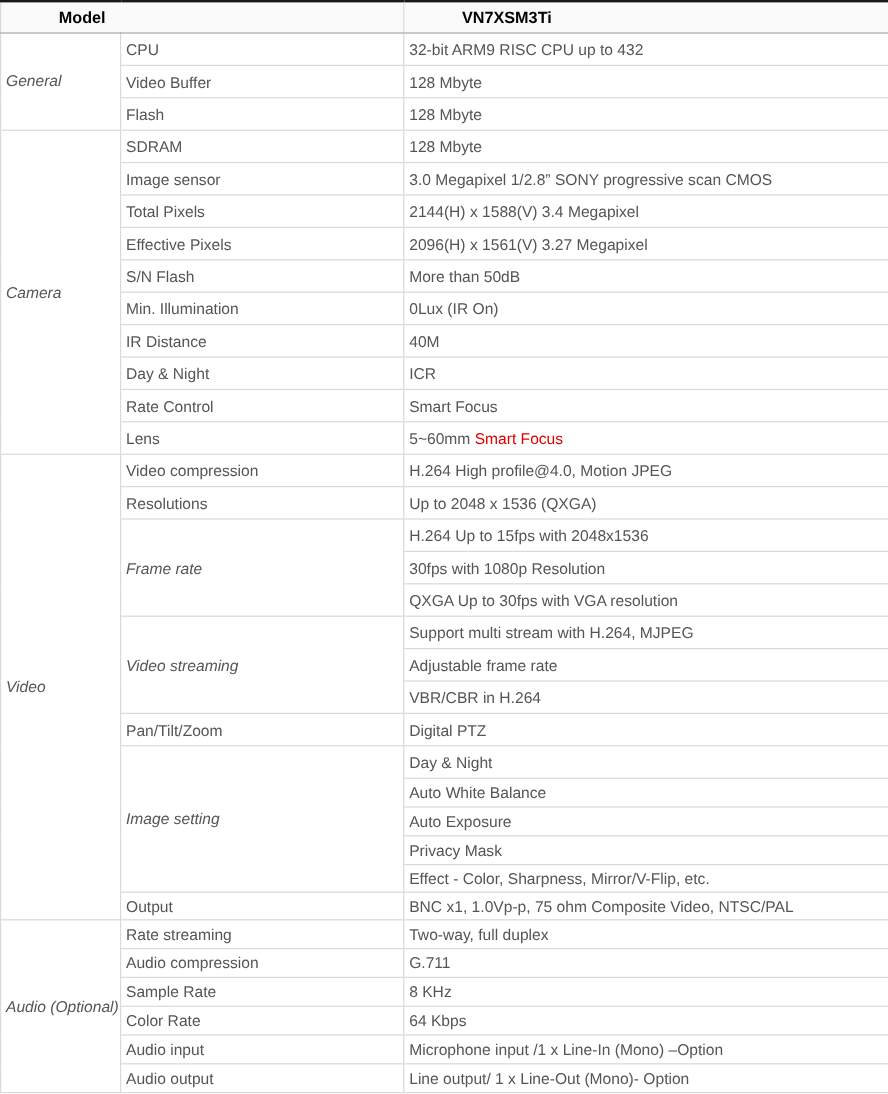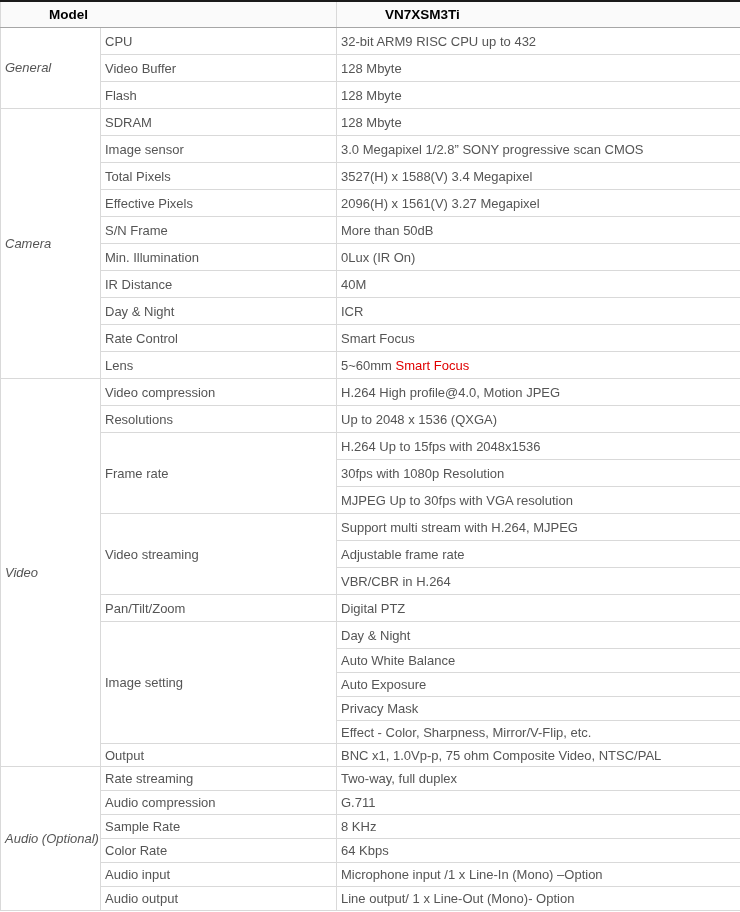--- a/index.html
+++ b/index.html
@@ -46,20 +46,21 @@
     white-space: normal;
     line-height: 20px;
     padding-left: 3px;
     vertical-align: middle;
     font-style: italic;
   }
   
   td.spec-top {
     vertical-align: top;
     padding-top: 5px;
+    font-style: italic;
   }
   
   tr.r27 { height: 27px; }
   tr.r24 { height: 24px; }
   tr.r23 { height: 23px; margin-left: 48px; }
   .red { color: #e00000; }
 </style>
 </head>
 <body>
 
@@ -95,28 +96,28 @@
     <td class="cat" rowspan="10">Camera</td>
     <td>SDRAM</td>
     <td>128 Mbyte</td>
   </tr>
   <tr class="r27">
     <td>Image sensor</td>
     <td>3.0 Megapixel 1/2.8” SONY progressive scan CMOS</td>
   </tr>
   <tr class="r27">
     <td>Total Pixels</td>
-    <td>3527(H) x 1588(V) 3.4 Megapixel</td>
+    <td>2144(H) x 1588(V) 3.4 Megapixel</td>
   </tr>
   <tr class="r27">
     <td>Effective Pixels</td>
     <td>2096(H) x 1561(V) 3.27 Megapixel</td>
   </tr>
   <tr class="r27">
-    <td>S/N Frame</td>
+    <td>S/N Flash</td>
     <td>More than 50dB</td>
   </tr>
   <tr class="r27">
     <td>Min. Illumination</td>
     <td>0Lux (IR On)</td>
   </tr>
   <tr class="r27">
     <td>IR Distance</td>
     <td>40M</td>
   </tr>
@@ -143,21 +144,21 @@
     <td>Up to 2048 x 1536 (QXGA)</td>
   </tr>
   <tr class="r27">
     <td class="spec-top" rowspan="3">Frame rate</td>
     <td>H.264 Up to 15fps with 2048x1536</td>
   </tr>
   <tr class="r27">
     <td>30fps with 1080p Resolution</td>
   </tr>
   <tr class="r27">
-    <td>MJPEG Up to 30fps with VGA resolution</td>
+    <td>QXGA Up to 30fps with VGA resolution</td>
   </tr>
   <tr class="r27">
     <td class="spec-top" rowspan="3">Video streaming</td>
     <td>Support multi stream with H.264, MJPEG</td>
   </tr>
   <tr class="r27">
     <td>Adjustable frame rate</td>
   </tr>
   <tr class="r27">
     <td>VBR/CBR in H.264</td>

